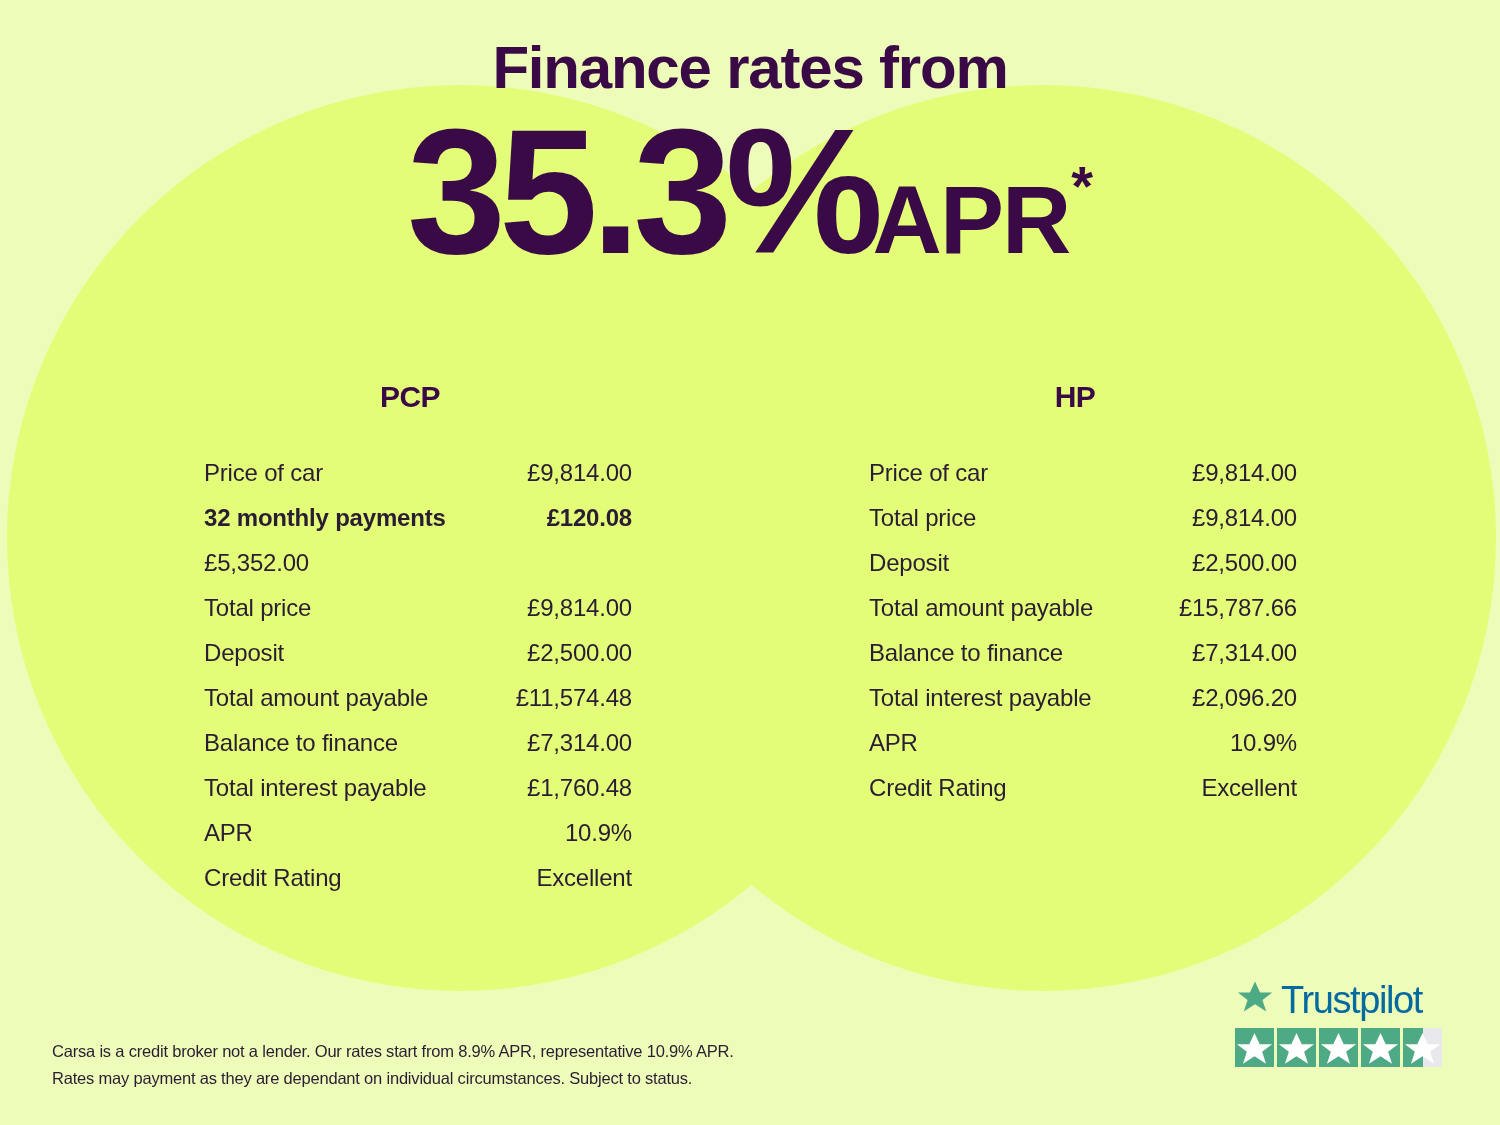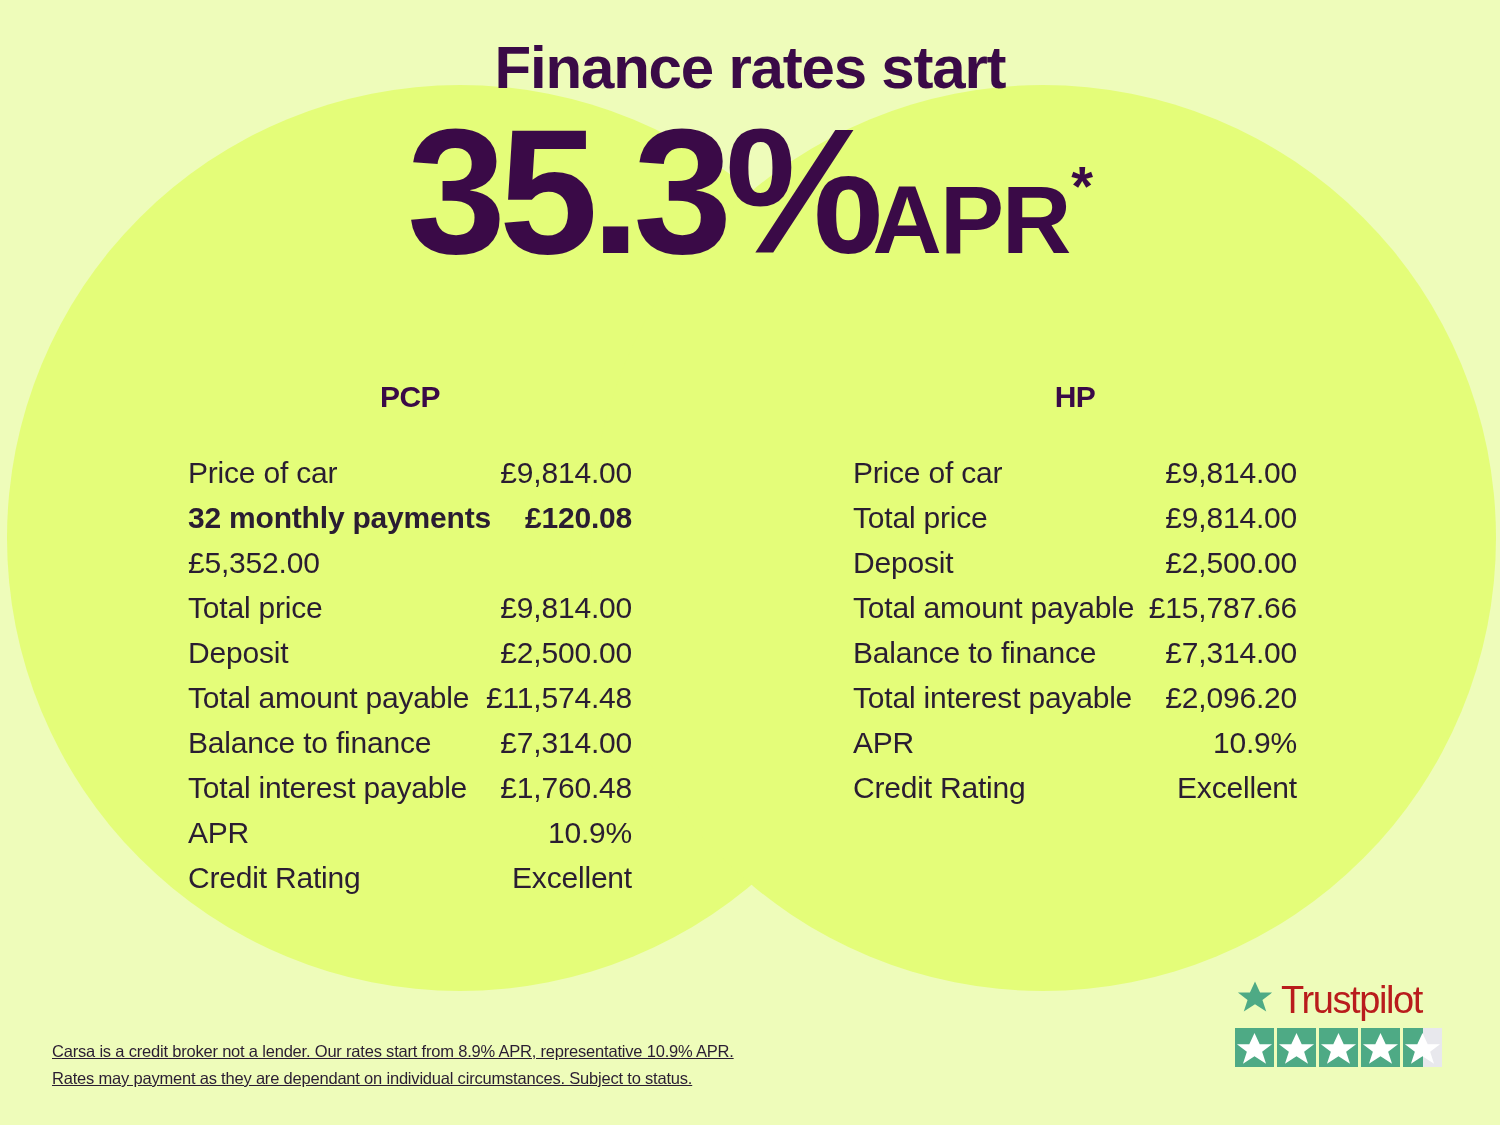--- a/index.html
+++ b/index.html
@@ -106,62 +106,62 @@
     letter-spacing: -0.5px;
     margin-bottom: 36px;
   }
   .plan-rows {
     padding: 0 58px 0 58px;
   }
   .row {
     display: flex;
     justify-content: space-between;
     align-items: baseline;
-    font-size: 30px;
+    font-size: 24px;
     color: #2a1d32;
     line-height: 45px;
     letter-spacing: -0.2px;
     white-space: nowrap;
+    margin-left: 16px;
   }
   .row.bold .row-label,
   .row.bold .row-value {
     font-weight: 700;
   }
   .row-label { text-align: left; }
   .row-value { text-align: right; }
 
   
   #footer-note {
     position: absolute;
     left: 52px;
     bottom: 33px;
     font-size: 16.5px;
     color: #2a1d32;
     line-height: 27px;
     letter-spacing: -0.2px;
-    text-decoration: underline;
   }
 
   
   #trustpilot {
     position: absolute;
     right: 55px;
     bottom: 58px;
     width: 210px;
   }
   #tp-logo {
     display: flex;
     align-items: center;
     gap: 6px;
     margin-bottom: 7px;
   }
   #tp-wordmark {
     font-size: 38px;
     font-weight: 400;
-    color: #b91c1c;
+    color: #0369a1;
     letter-spacing: -1.4px;
     line-height: 1;
   }
   #tp-stars {
     display: flex;
     gap: 3px;
   }
   .tp-star {
     position: relative;
     width: 39px;
@@ -185,21 +185,21 @@
 <body>
 
 <div id="bg-layer">
   <div class="blob blob-left"></div>
   <div class="blob blob-right"></div>
 </div>
 
 <div id="content">
 
   <div id="header">
-    <div id="headline">Finance rates start</div>
+    <div id="headline">Finance rates from</div>
     <div id="rate-line">
       <span id="rate-value">35.3%</span><span id="rate-unit">APR</span><span id="rate-asterisk">*</span>
     </div>
   </div>
 
   <div id="plans">
 
     <div class="plan plan-pcp">
       <div class="plan-title">PCP</div>
       <div class="plan-rows">

